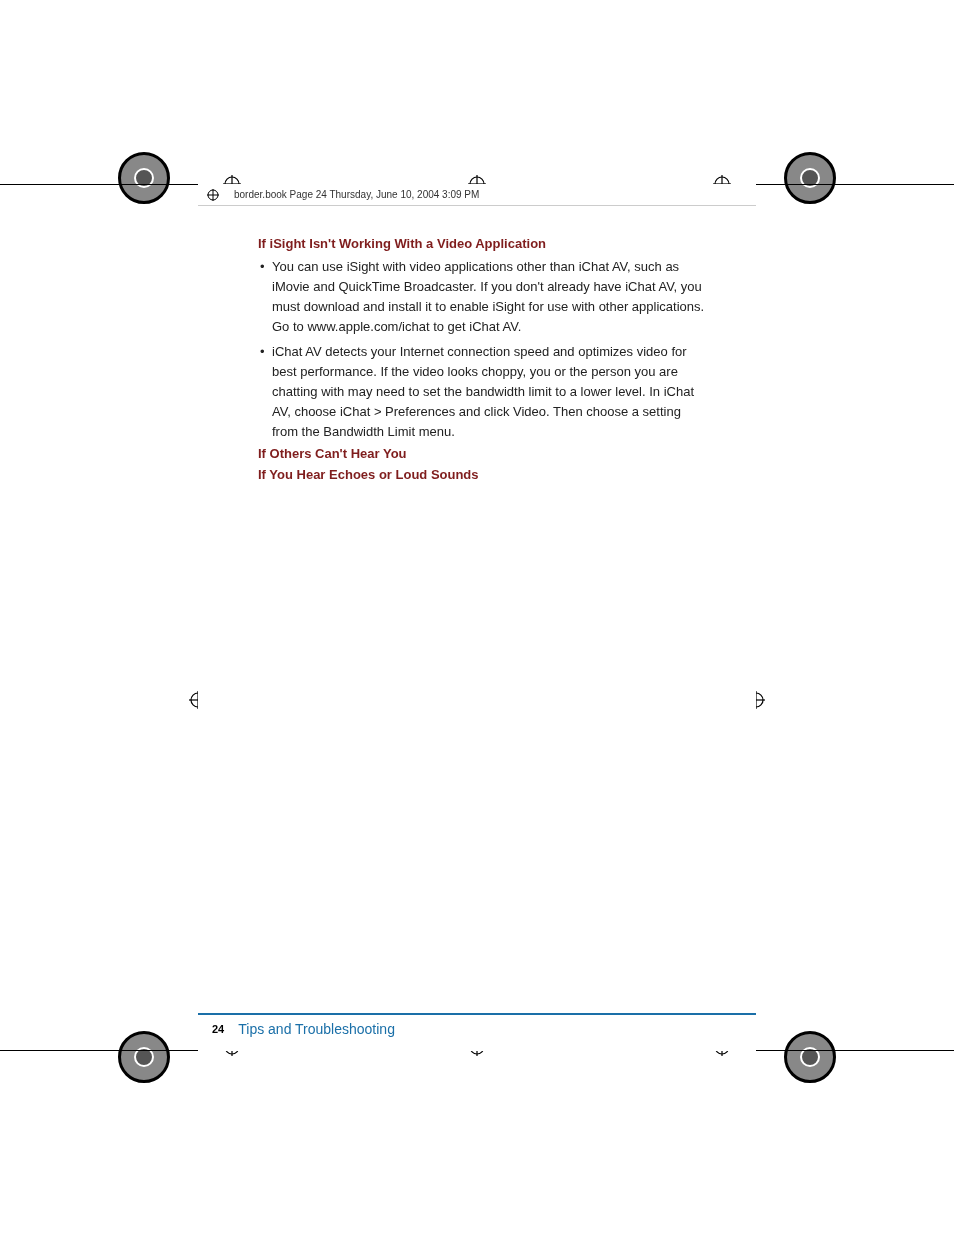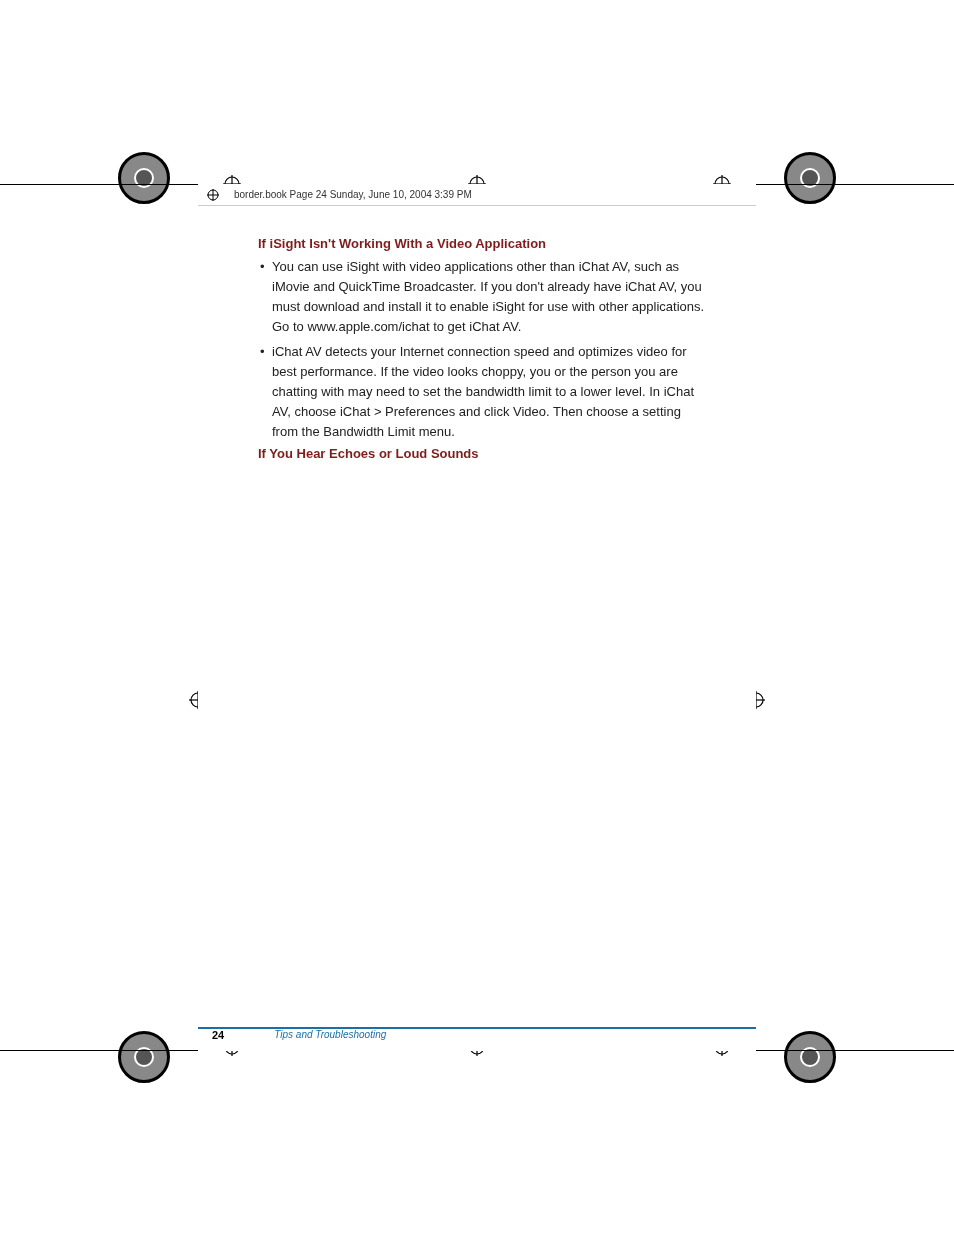--- a/index.html
+++ b/index.html
@@ -139,44 +139,42 @@
     .bullet-item::before {
       content: '•';
       position: absolute;
       left: 2px;
       top: 0;
     }
 
     
     .footer-area {
       position: absolute;
-      bottom: 178px;
+      bottom: 192px;
       left: 198px;
       right: 198px;
       height: 30px;
       display: flex;
-      align-items: flex-start;
+      align-items: center;
       padding: 0 10px 0 14px;
       border-top: 2px solid #1a6fa8;
-      gap: 36px;
     }
 
     .footer-page-num {
       font-family: Arial, Helvetica, sans-serif;
       font-size: 11px;
       font-weight: bold;
       color: #000;
       margin-right: 14px;
     }
 
     .footer-text {
       font-family: Arial, Helvetica, sans-serif;
-      font-size: 10px;
+      font-size: 14px;
       color: #1a6fa8;
-      font-style: italic;
     }
   </style>
 </head>
 <body>
 
 <div class="corner-circle big-circle-tl">
   <div class="corner-circle-inner"></div>
 </div>
 <div class="corner-circle big-circle-tr">
   <div class="corner-circle-inner"></div>
@@ -254,35 +252,36 @@
 </div>
 
 <div class="header-bar">
   <span style="margin-right:10px; font-size:11px; color:#000;">
     <svg width="14" height="14" viewBox="0 0 14 14" style="vertical-align:middle; margin-right:4px;">
       <circle cx="7" cy="7" r="5" fill="none" stroke="#000" stroke-width="1"></circle>
       <line x1="7" y1="1" x2="7" y2="13" stroke="#000" stroke-width="1"></line>
       <line x1="1" y1="7" x2="13" y2="7" stroke="#000" stroke-width="1"></line>
     </svg>
   </span>
-  <span class="header-bar-text">border.book  Page 24  Sunday, June 10, 2004  3:39 PM</span>
+  <span class="header-bar-text">border.book  Page 24  Thursday, June 10, 2004  3:09 PM</span>
 </div>
 
 <div class="content-area">
 
   <div>
     <div class="section-heading">If iSight Isn't Working With a Video Application</div>
     <div class="bullet-item">You can use iSight with video applications other than iChat AV, such as iMovie and QuickTime Broadcaster. If you don't already have iChat AV, you must download and install it to enable iSight for use with other applications. Go to www.apple.com/ichat to get iChat AV.</div>
   </div>
 
   <div>
     <div class="bullet-item">iChat AV detects your Internet connection speed and optimizes video for best performance. If the video looks choppy, you or the person you are chatting with may need to set the bandwidth limit to a lower level. In iChat AV, choose iChat &gt; Preferences and click Video. Then choose a setting from the Bandwidth Limit menu.</div>
   </div>
 
   <div>
+    <div class="section-heading">If Others Can't Hear You</div>
   </div>
 
   <div>
     <div class="section-heading">If You Hear Echoes or Loud Sounds</div>
   </div>
 
 </div>
 
 <div class="footer-area">
   <span class="footer-page-num">24</span>

